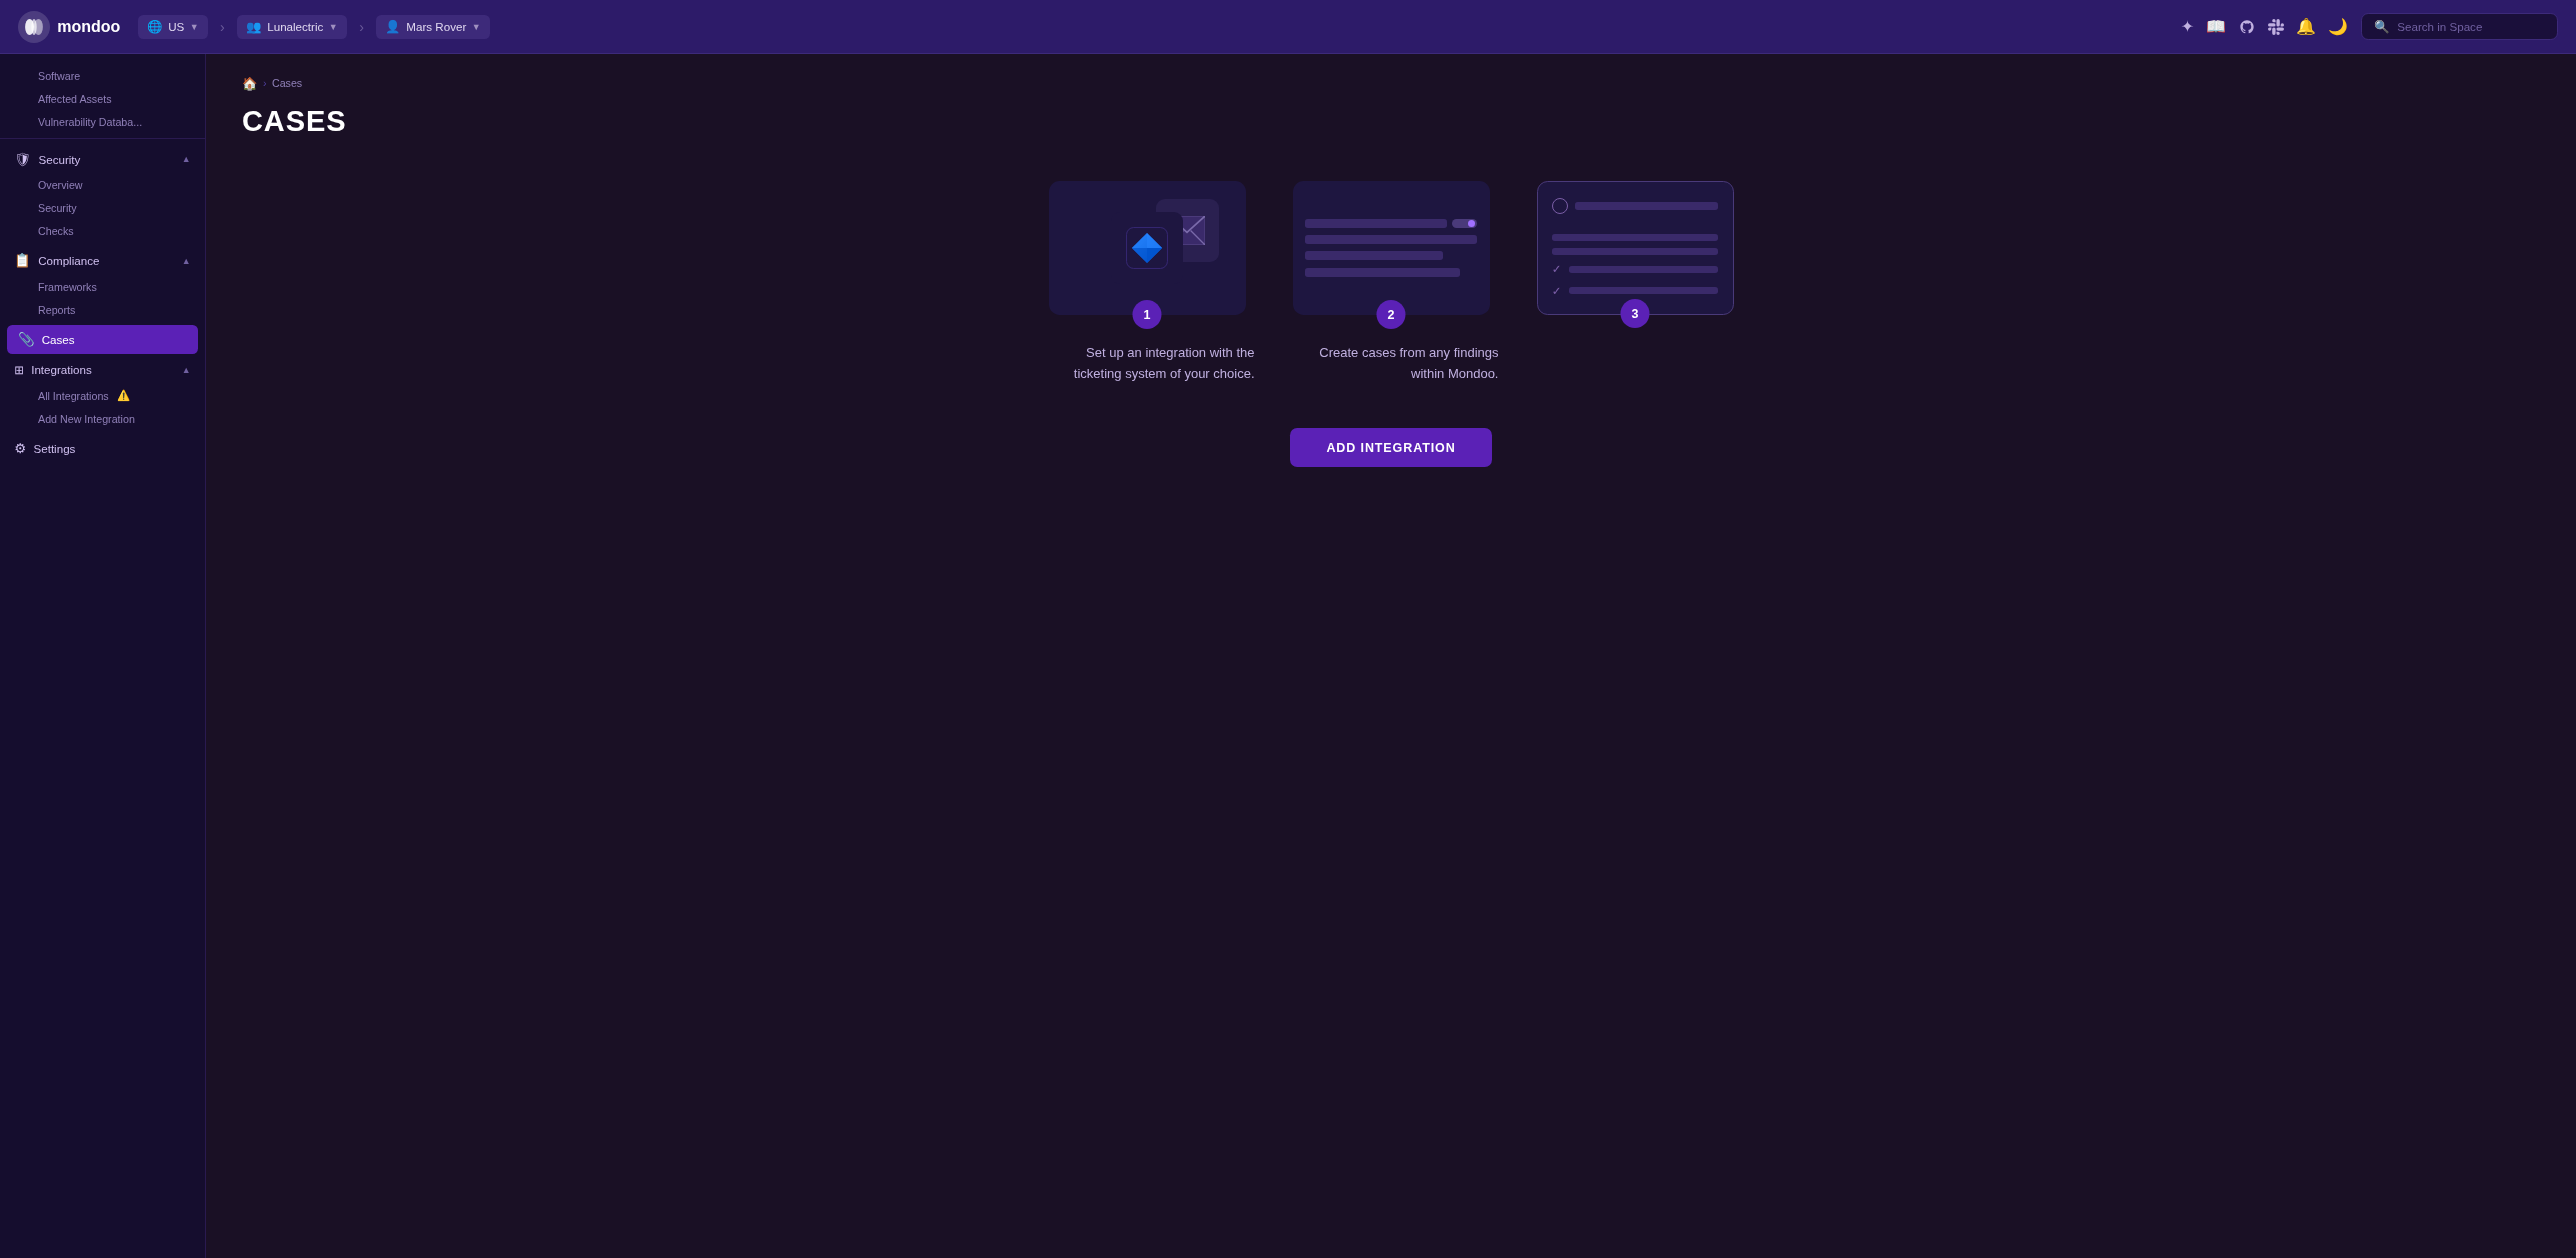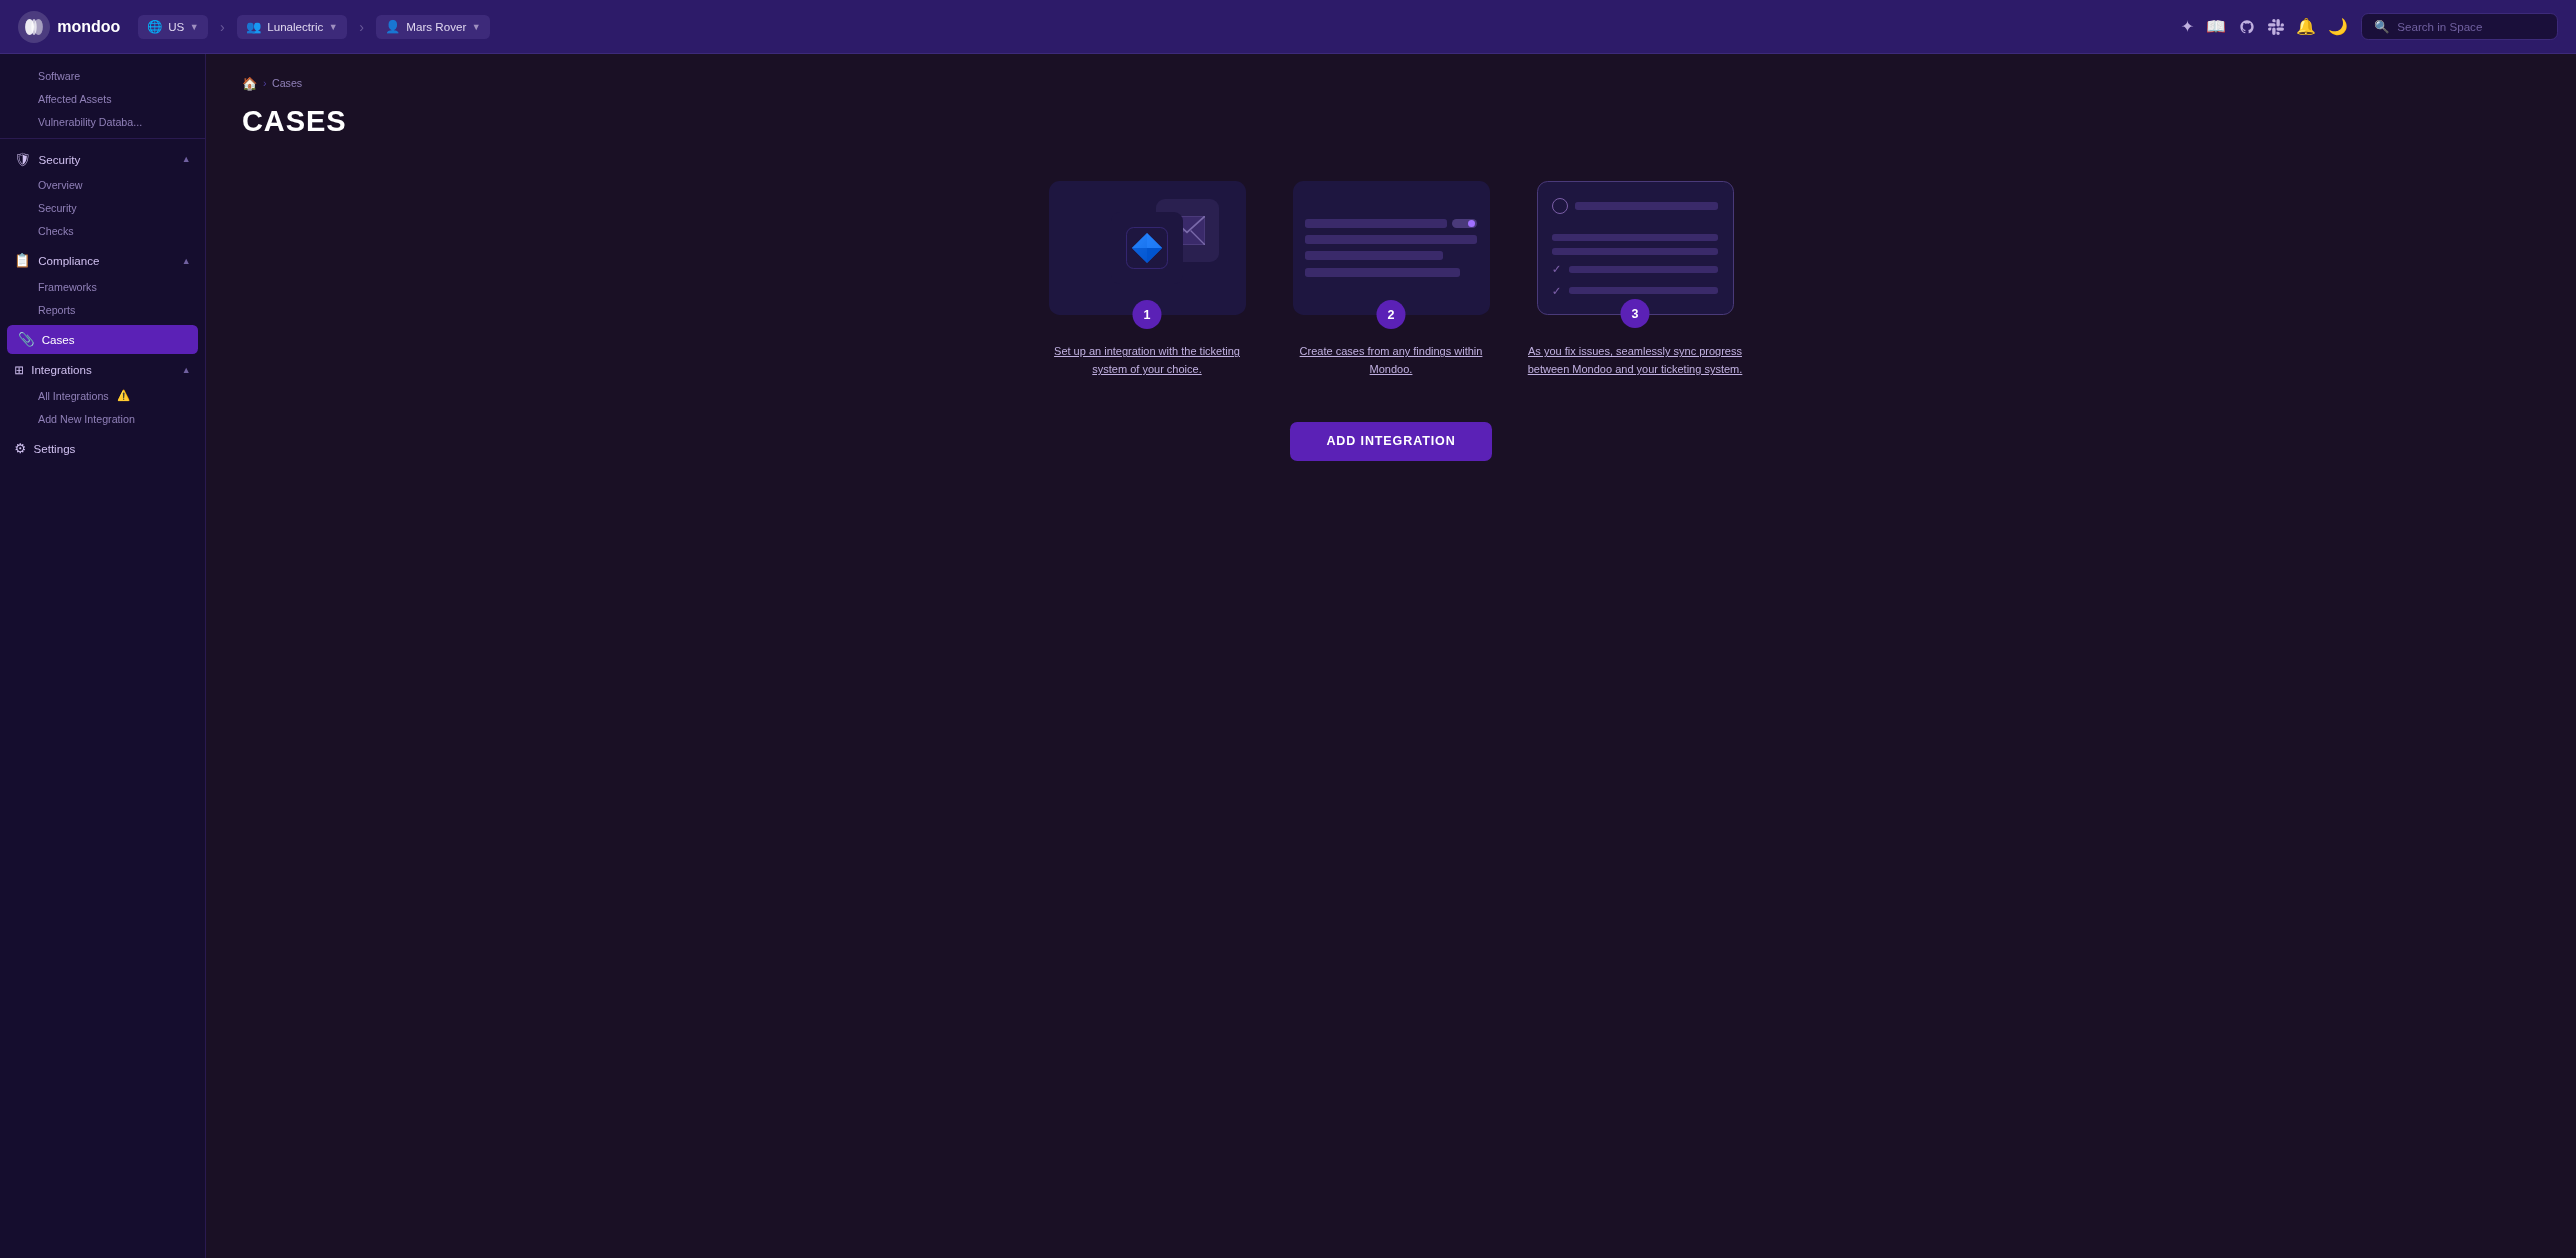--- a/index.html
+++ b/index.html
@@ -342,26 +342,25 @@
       display: flex;
       align-items: center;
       justify-content: center;
       font-size: 12.5px;
       font-weight: 700;
       color: #fff;
       z-index: 10;
     }
 
     .step-desc {
-      text-align: center;
-      font-size: 11px;
+      text-align: right;
+      font-size: 13px;
       color: #c0b0e0;
       line-height: 1.6;
       padding-top: 7.2px;
-      text-decoration: underline;
     }
 
     
     .add-integration-btn {
       display: block;
       margin: 0 auto;
       background: #5b21b6;
       color: #fff;
       border: none;
       border-radius: 7.2px;
@@ -592,21 +591,20 @@
               <span class="mock-check">✓</span>
               <div class="mock-line"></div>
             </div>
             <div class="mock-check-row">
               <span class="mock-check">✓</span>
               <div class="mock-line" style="width:60%;"></div>
             </div>
           </div>
           <div class="step-badge">3</div>
         </div>
-        <p class="step-desc">As you fix issues, seamlessly sync progress between Mondoo and your ticketing system.</p>
       </div>
 
     </div>
 
     <button class="add-integration-btn">ADD INTEGRATION</button>
 
   </div>
 </div>
 
 

